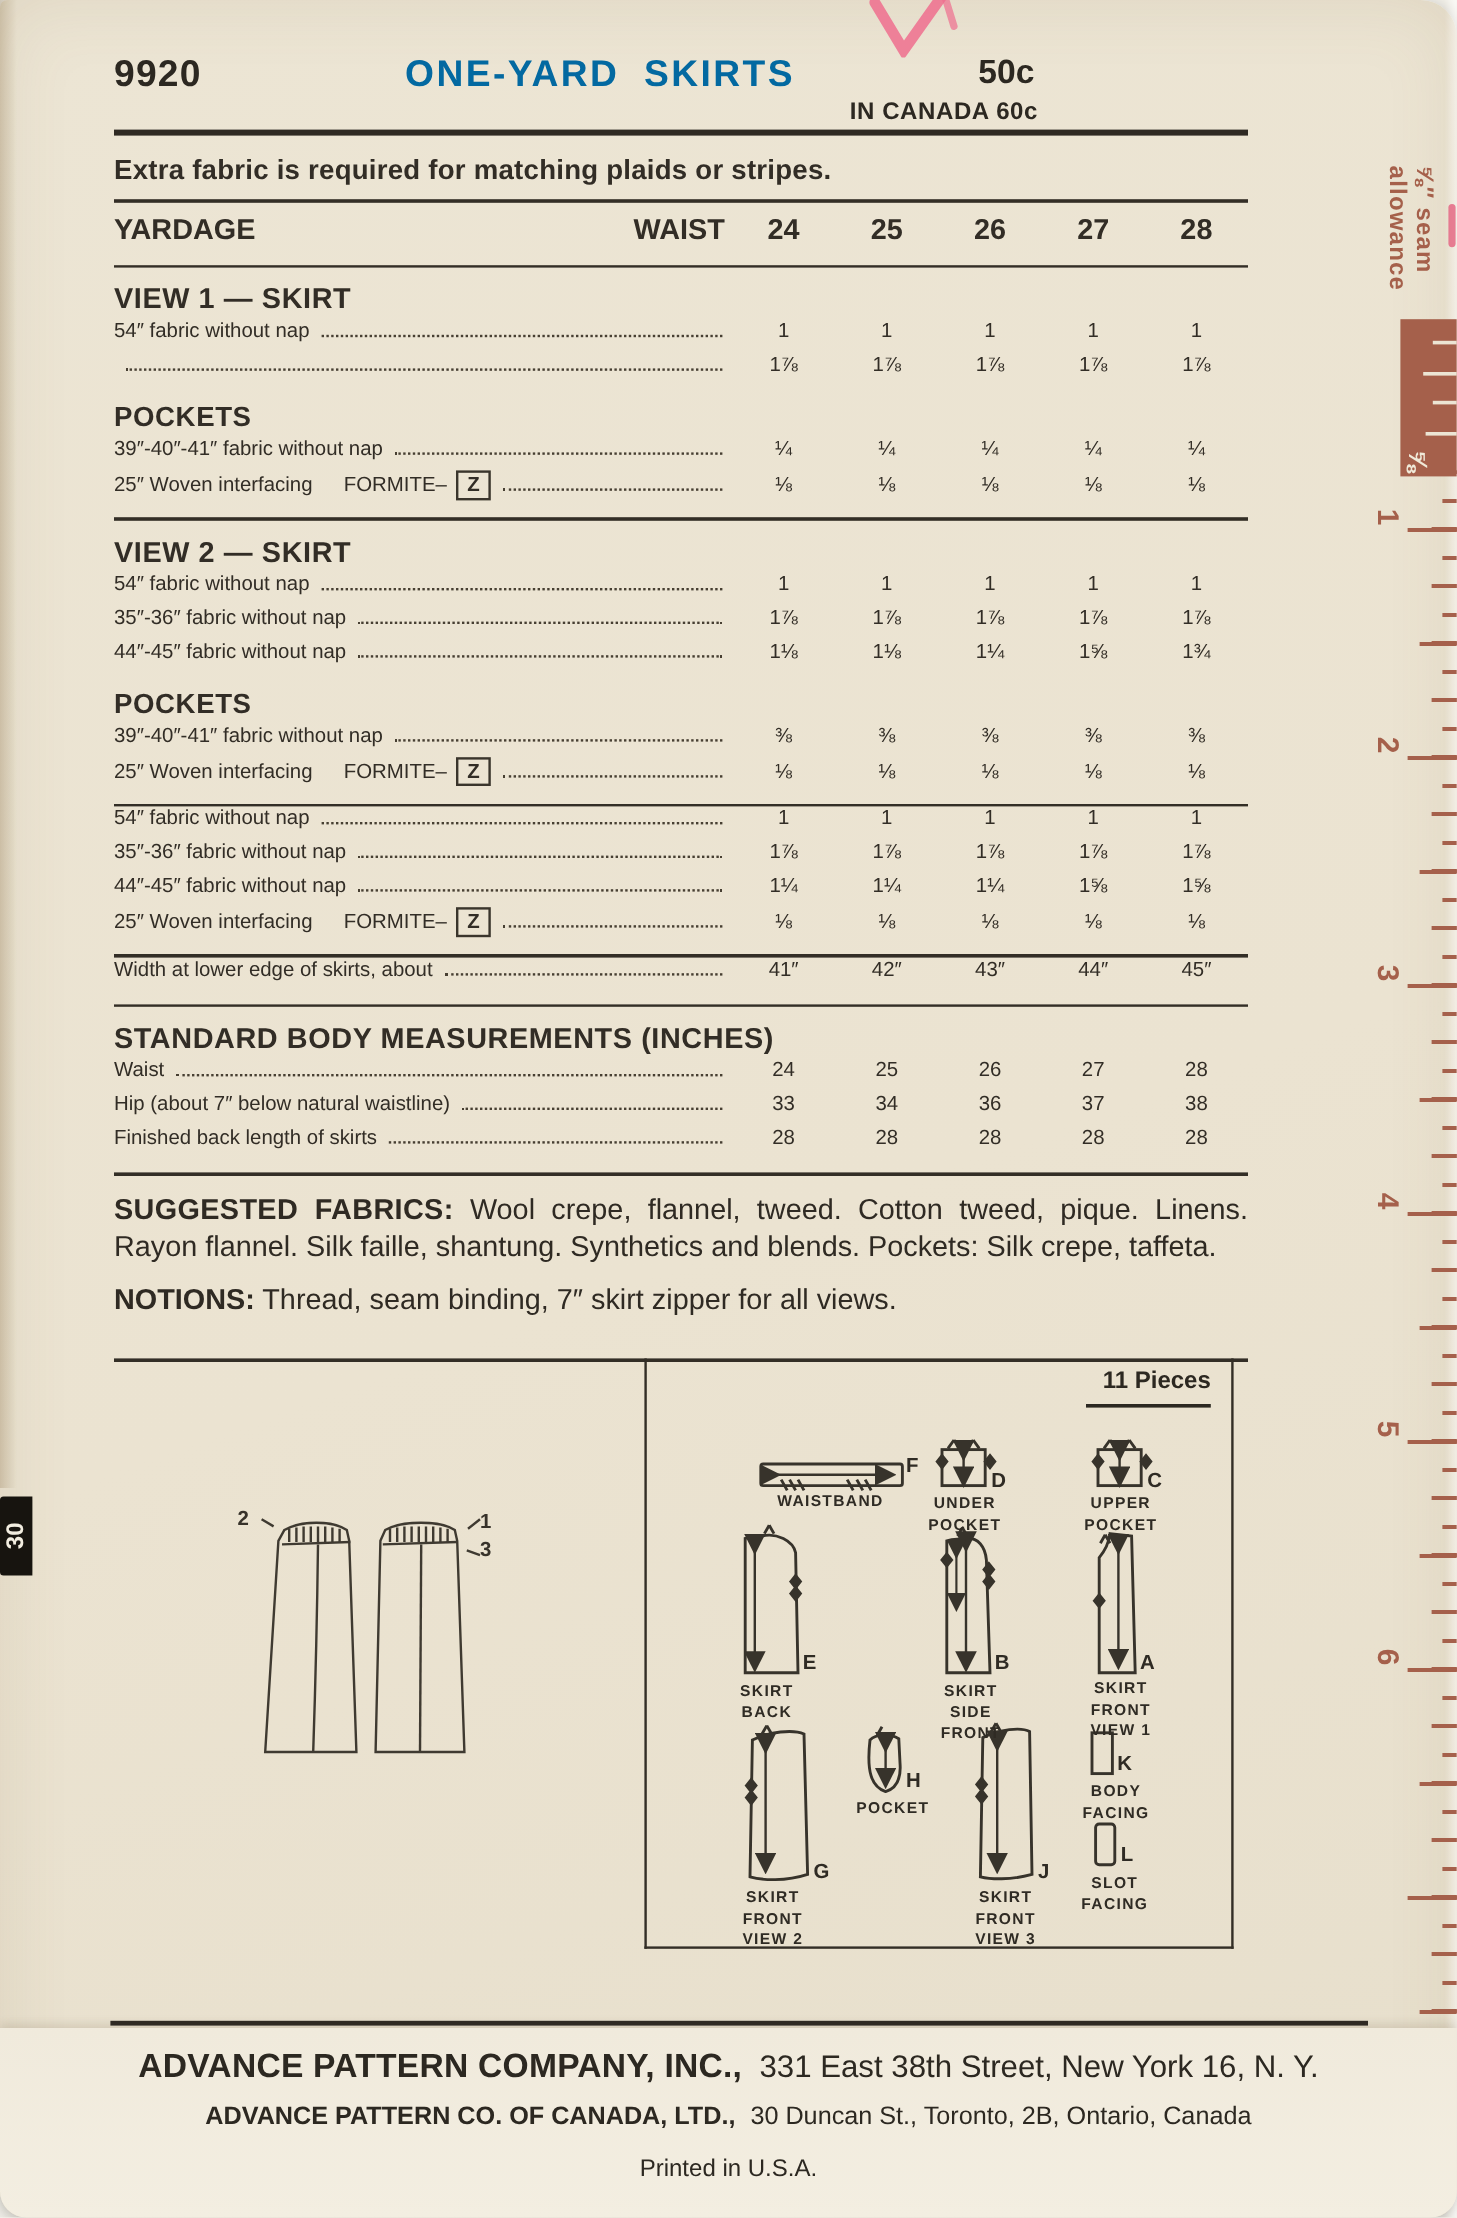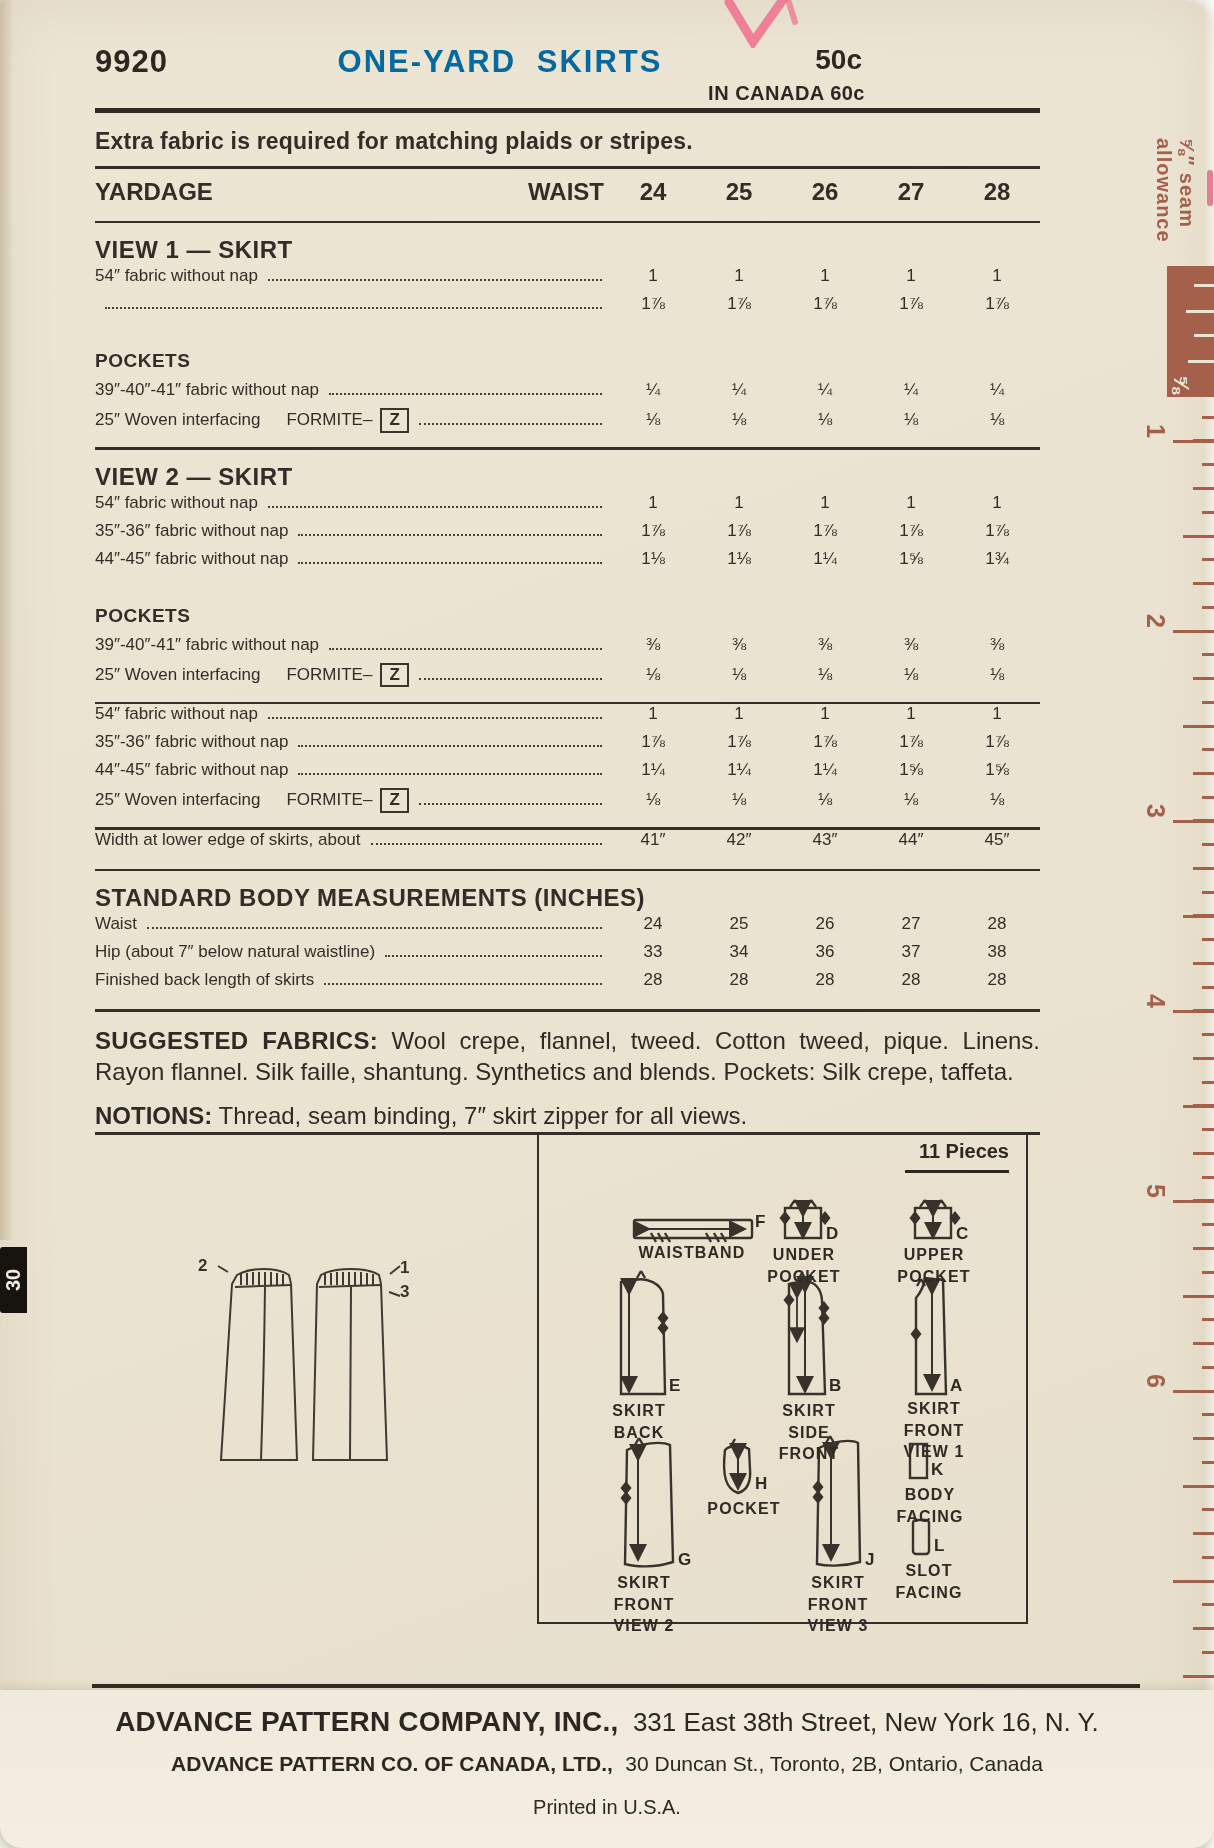--- a/index.html
+++ b/index.html
@@ -24,34 +24,34 @@
   .rl{height:2.5px;background:#332e26;margin-top:11px;}
   .yrow{display:flex;align-items:baseline;height:28px;font-size:17px;}
   .yrow .lbl{white-space:nowrap;}
   .dots{flex:1;border-bottom:2.6px dotted #473f32;margin:0 8px 7px 10px;min-width:16px;}
   .vals{display:flex;width:430px;flex:none;}
   .vals .v{width:86px;text-align:center;flex:none;}
   .thead{margin-top:9px;height:32px;font-weight:700;font-size:24px;}
   .thead .sp{flex:1;}
   .waist{margin-right:6px;font-weight:700;}
   .sechead{margin-top:13px;height:30px;font-size:24px;font-weight:700;letter-spacing:.5px;}
-  .subhead{margin-top:28px;height:30px;font-size:19px;font-weight:700;letter-spacing:.5px;}
+  .subhead{margin-top:12px;height:30px;font-size:23px;font-weight:700;letter-spacing:.5px;}
   .brand{margin-left:26px;white-space:nowrap;}
   .zbox{display:inline-block;border:2.5px solid #3a352c;padding:0 7px 1px 7px;margin-left:8px;font-weight:700;line-height:1.15;}
   .hemline{margin-top:9px;height:28px;font-size:23px;}
   .para{margin-top:13px;font-size:24px;line-height:31px;text-align:justify;color:#2f2a23;}
   .para .lead{font-weight:700;letter-spacing:.3px;}
   .notions{margin-top:15px;font-size:24px;color:#2f2a23;}
 
   
   #diagram-rule{position:absolute;left:95px;top:1132px;width:945px;height:2.5px;background:#332e26;}
   #pieces-panel{position:absolute;left:537px;top:1132px;width:491px;height:492px;border-left:2.5px solid #332e26;border-right:2.5px solid #332e26;border-bottom:2.5px solid #332e26;box-sizing:border-box;}
   #pieces-count{position:absolute;left:350px;top:8px;width:120px;text-align:right;font-size:20px;font-weight:700;color:#2c2821;}
   #pieces-underline{position:absolute;left:366px;top:38px;width:104px;height:3px;background:#2c2821;}
-  .plabel{position:absolute;text-align:center;font-size:16px;font-weight:700;letter-spacing:1.1px;line-height:1.35;color:#2f2b24;}
+  .plabel{position:absolute;text-align:center;font-size:13px;font-weight:700;letter-spacing:1.1px;line-height:1.35;color:#2f2b24;}
   .pletter{position:absolute;font-size:17px;font-weight:700;color:#2f2b24;}
   #piece-art{position:absolute;left:0;top:0;}
   #skirt-views{position:absolute;left:185px;top:1250px;}
   .viewnum{position:absolute;font-size:17px;font-weight:700;color:#37322a;}
 
   
   #flap{position:absolute;left:0;right:0;top:1690px;bottom:0;background:linear-gradient(#f0eadc,#f3eee1);border-radius:0 0 22px 22px;box-shadow:0 -3px 8px rgba(90,75,45,.15);}
   #footer-rule{position:absolute;left:92px;top:1684px;width:1048px;height:3.5px;background:#2f2a23;}
   #footer-line1{position:absolute;left:0;width:100%;top:1706px;text-align:center;white-space:nowrap;color:#2c2821;}
   #footer-line1 .b{font-size:28px;font-weight:700;letter-spacing:.2px;}

